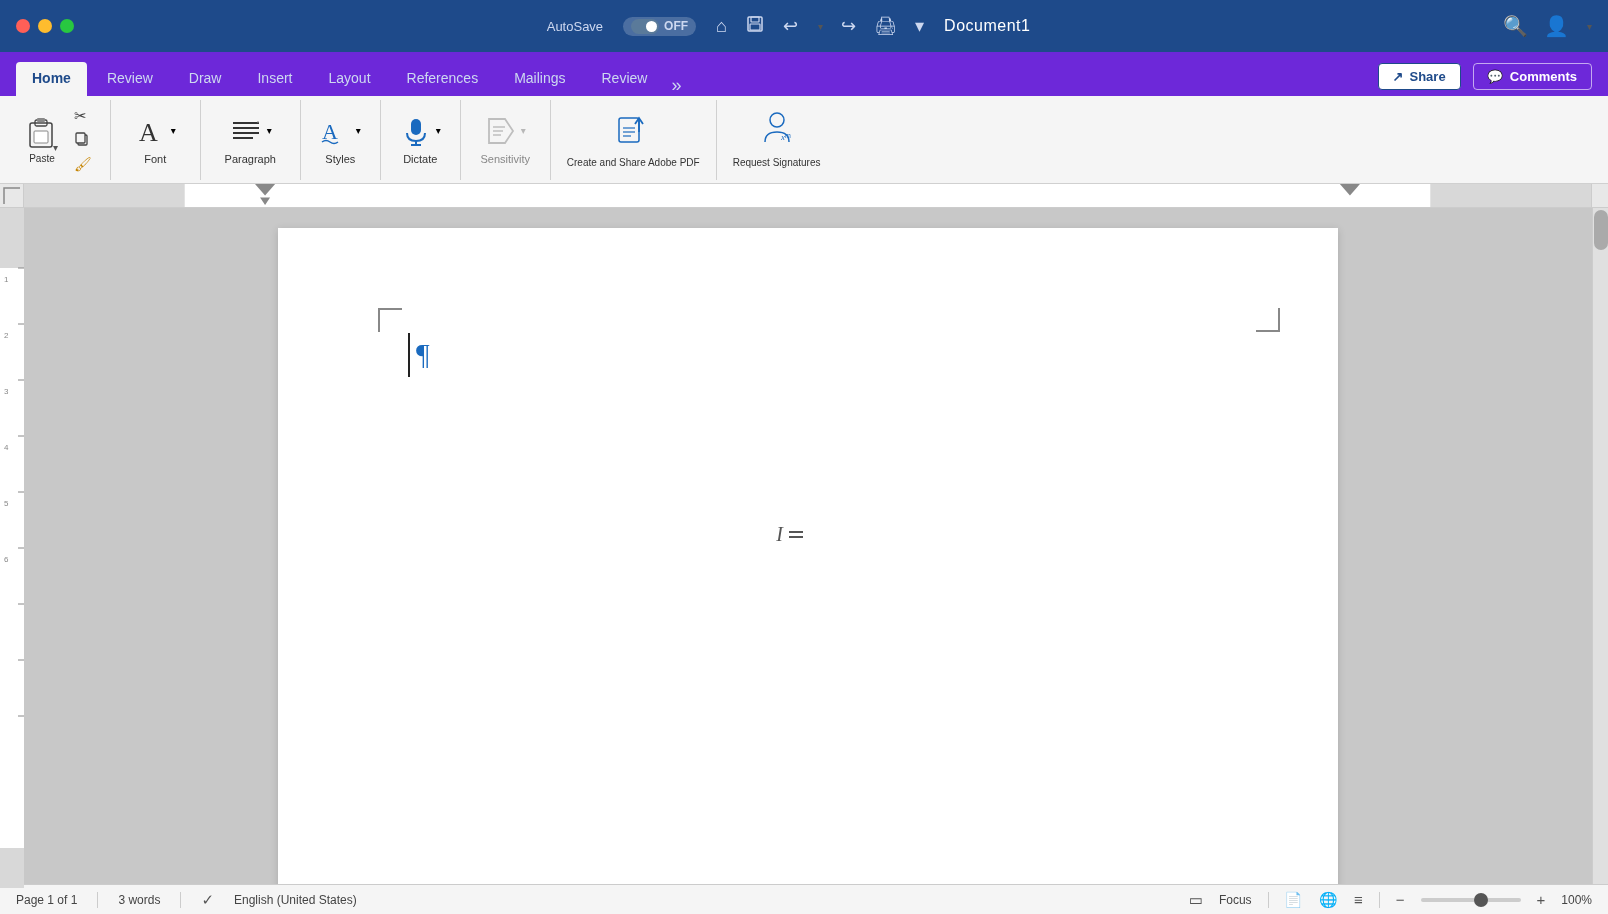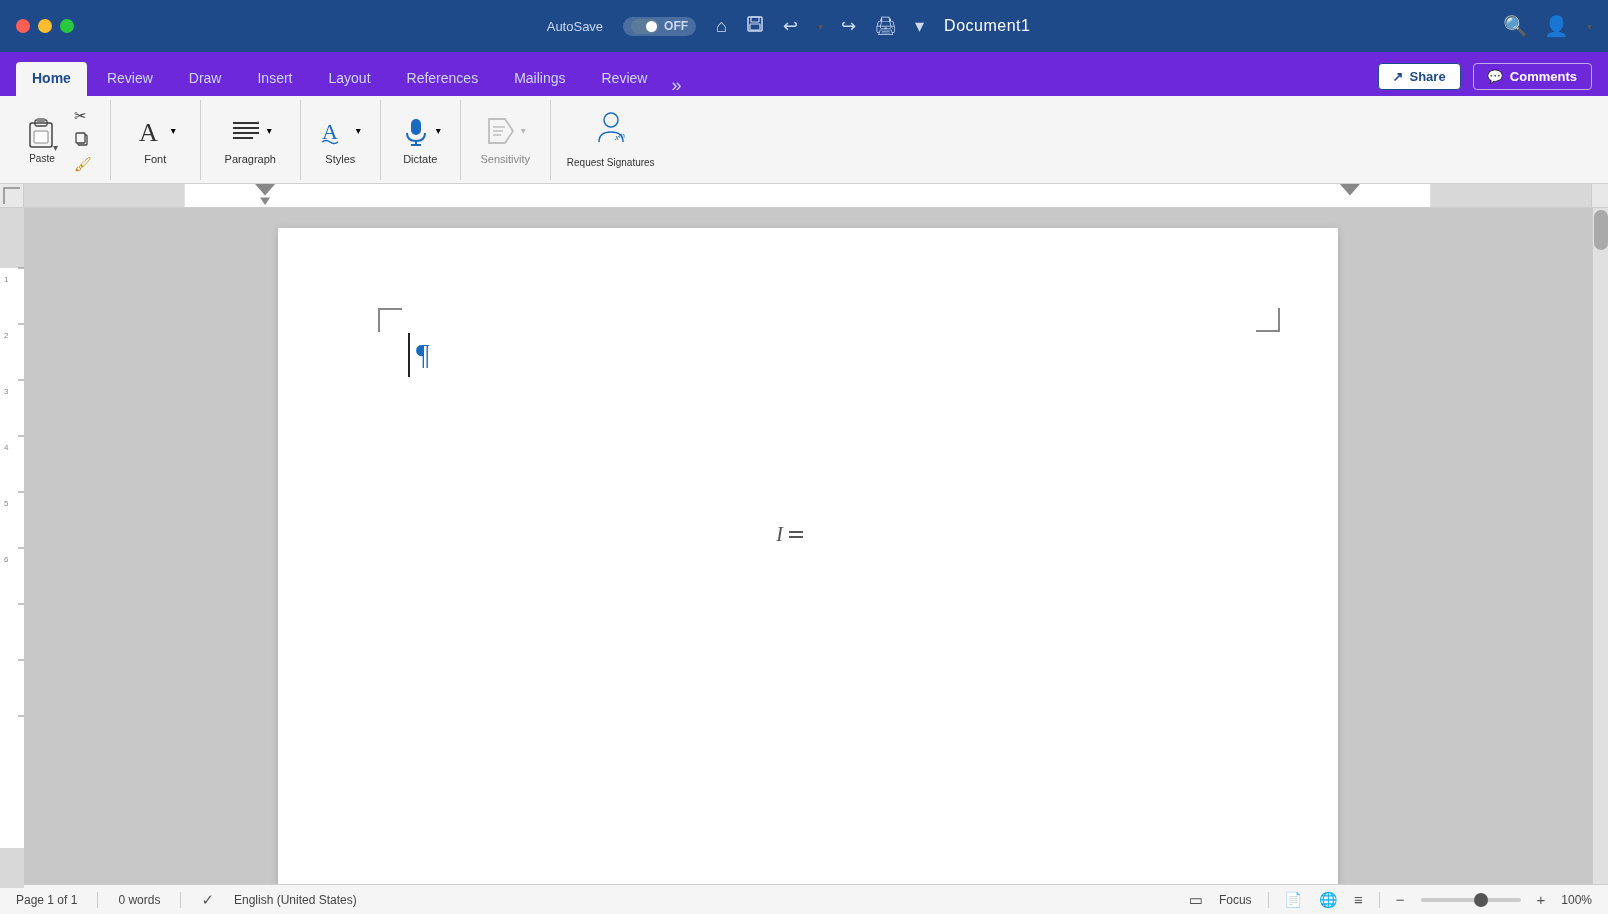--- a/index.html
+++ b/index.html
@@ -365,20 +365,36 @@
 
         <line x1="8" y1="12" x2="20" y2="12" stroke="#888" stroke-width="1.5"></line>
         <line x1="8" y1="16" x2="18" y2="16" stroke="#888" stroke-width="1.5"></line>
         <line x1="8" y1="20" x2="16" y2="20" stroke="#888" stroke-width="1.5"></line>
       </svg>
       <span style="font-size:10px; opacity:0.5;">▾</span>
     </div>
     <span style="font-size:11px; color:#888;">Sensitivity</span>
   </div>
 
+  <div class="ribbon-group" style="flex-direction:column; align-items:center; justify-content:center; gap:6px; min-width:110px;">
+    <div style="cursor:pointer;">
+      <svg width="40" height="36" viewBox="0 0 40 36">
+
+        <rect x="6" y="8" width="20" height="24" rx="2" fill="none" stroke="#1a6abf" stroke-width="1.5"></rect>
+
+        <path d="M22 14 L26 8 L30 14" fill="none" stroke="#1a6abf" stroke-width="1.8"></path>
+        <line x1="26" y1="8" x2="26" y2="22" stroke="#1a6abf" stroke-width="1.8"></line>
+
+        <line x1="10" y1="18" x2="22" y2="18" stroke="#1a6abf" stroke-width="1.2"></line>
+        <line x1="10" y1="22" x2="22" y2="22" stroke="#1a6abf" stroke-width="1.2"></line>
+        <line x1="10" y1="26" x2="18" y2="26" stroke="#1a6abf" stroke-width="1.2"></line>
+      </svg>
+    </div>
+    <span style="font-size:10px; color:#333; text-align:center; line-height:1.3;">Create and Share Adobe PDF</span>
+  </div>
 
   <div class="ribbon-group" style="flex-direction:column; align-items:center; justify-content:center; gap:6px; min-width:110px; border-right:none;">
     <div style="cursor:pointer;">
       <svg width="40" height="36" viewBox="0 0 40 36">
 
         <circle cx="20" cy="10" r="7" fill="none" stroke="#1a6abf" stroke-width="1.5"></circle>
         <path d="M8 32 Q8 22 20 22 Q32 22 32 32" fill="none" stroke="#1a6abf" stroke-width="1.5"></path>
 
         <text x="24" y="30" font-size="9" fill="#1a6abf" font-family="serif" font-style="italic">x</text>
         <text x="28" y="28" font-size="7" fill="#1a6abf" font-family="sans-serif">m</text>
@@ -465,21 +481,21 @@
   </div>
 
   <div class="right-scrollbar">
     <div style="width:14px; height:40px; background:#aaa; border-radius:7px; margin: 2px auto;"></div>
   </div>
 </div>
 
 <div class="status-bar">
   <span class="status-item">Page 1 of 1</span>
   <div class="status-divider"></div>
-  <span class="status-item">0 words</span>
+  <span class="status-item">3 words</span>
   <div class="status-divider"></div>
   <span class="status-item status-icon">✓</span>
   <span class="status-item">English (United States)</span>
 
   <div class="status-right">
 
     <span class="status-icon" title="Focus">▭</span>
     <span class="status-item">Focus</span>
     <div class="status-divider"></div>
     <span class="status-icon">📄</span>

